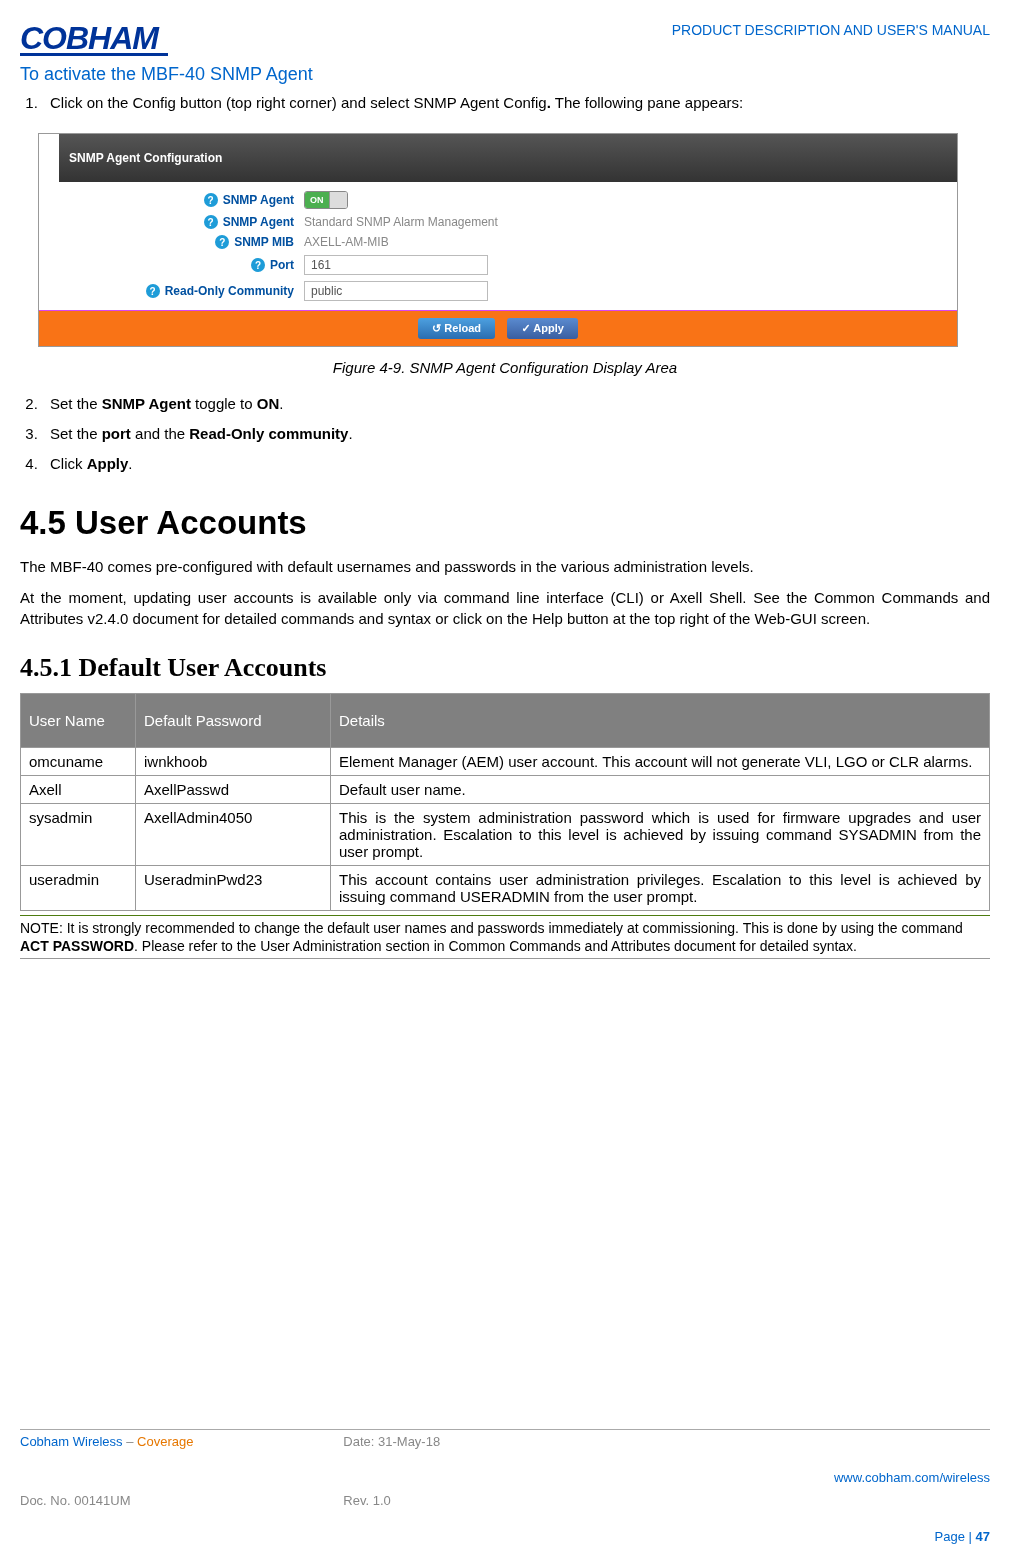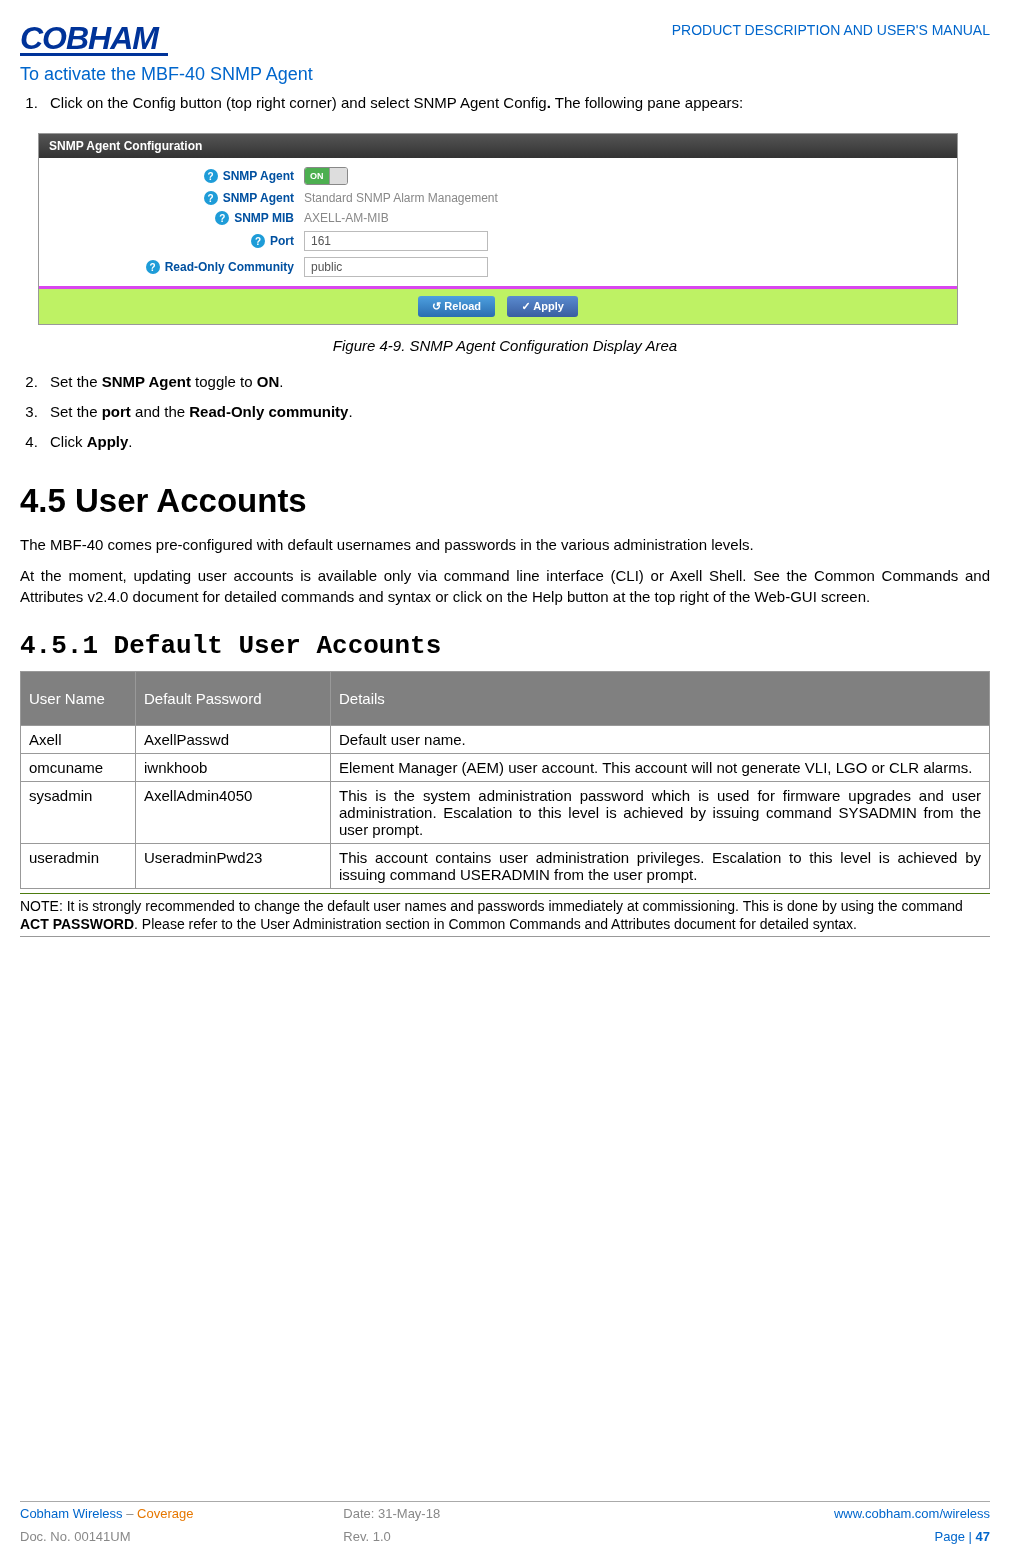--- a/index.html
+++ b/index.html
@@ -58,21 +58,22 @@
     .snmp-panel {
       border: 1px solid #999;
       background: #fff;
       width: 920px;
     }
     .snmp-header {
       background: linear-gradient(#555, #333);
       color: #fff;
       font-size: 12px;
       font-weight: bold;
-      padding: 5px 10px;
+      padding: 17px 10px;
+      margin-left: 20px;
     }
     .snmp-body {
       padding: 6px 0;
     }
     .snmp-row {
       display: flex;
       align-items: center;
       padding: 3px 10px;
       font-size: 12px;
     }
@@ -123,22 +124,22 @@
       border-left: 1px solid #999;
     }
     .snmp-input {
       border: 1px solid #bbb;
       padding: 2px 6px;
       font-size: 12px;
       width: 184px;
       color: #555;
     }
     .snmp-buttons {
-      background: #bef264;
-      border-top: 3px solid #d946ef;
+      background: #f97316;
+      border-top: 1px solid #d946ef;
       text-align: center;
       padding: 7px;
     }
     .snmp-btn {
       display: inline-block;
       color: #fff;
       font-size: 11px;
       font-weight: bold;
       padding: 4px 14px;
       border-radius: 3px;
@@ -152,21 +153,21 @@
       font-size: 15px;
       margin: 12px 0 16px 0;
     }
     .h1-section {
       font-family: Arial, sans-serif;
       font-size: 33px;
       font-weight: bold;
       margin: 28px 0 14px 0;
     }
     .h2-section {
-      font-family: Liberation Mono, monospace;
+      font-family: Liberation Serif, serif;
       font-size: 26px;
       font-weight: bold;
       margin: 24px 0 10px 0;
     }
     .body-text {
       font-size: 15px;
       line-height: 1.4;
       text-align: justify;
       margin-bottom: 10px;
     }
@@ -207,21 +208,21 @@
       border-top: 1px solid #aaa;
       padding-top: 4px;
       font-size: 13px;
       display: grid;
       grid-template-columns: 1fr 1fr 1fr;
       row-gap: 8px;
     }
     .footer .blue { color: #0066cc; }
     .footer .orange { color: #e67700; }
     .footer .gray { color: #888; }
-    .footer .right { text-align: right; }
+    .footer .right { text-align: right; margin-top: 36px; }
     .footer .center { text-align: left; }
     .bold { font-weight: bold; }
   </style>
 </head>
 <body>
 
 <div class="header">
   <div>
     <div class="logo">COBHAM</div>
     <div class="logo-underline"></div>
@@ -306,28 +307,28 @@
 <table class="accounts-table">
   <thead>
     <tr>
       <th class="col1">User Name</th>
       <th class="col2">Default Password</th>
       <th>Details</th>
     </tr>
   </thead>
   <tbody>
     <tr>
+      <td>omcuname</td>
+      <td>iwnkhoob</td>
+      <td>Element Manager (AEM) user account. This account will not generate VLI, LGO or CLR alarms.</td>
+    </tr>
+    <tr>
       <td>Axell</td>
       <td>AxellPasswd</td>
       <td>Default user name.</td>
-    </tr>
-    <tr>
-      <td>omcuname</td>
-      <td>iwnkhoob</td>
-      <td>Element Manager (AEM) user account. This account will not generate VLI, LGO or CLR alarms.</td>
     </tr>
     <tr>
       <td>sysadmin</td>
       <td>AxellAdmin4050</td>
       <td>This is the system administration password which is used for firmware upgrades and user administration. Escalation to this level is achieved by issuing command SYSADMIN from the user prompt.</td>
     </tr>
     <tr>
       <td>useradmin</td>
       <td>UseradminPwd23</td>
       <td>This account contains user administration privileges. Escalation to this level is achieved by issuing command USERADMIN from the user prompt.</td>

